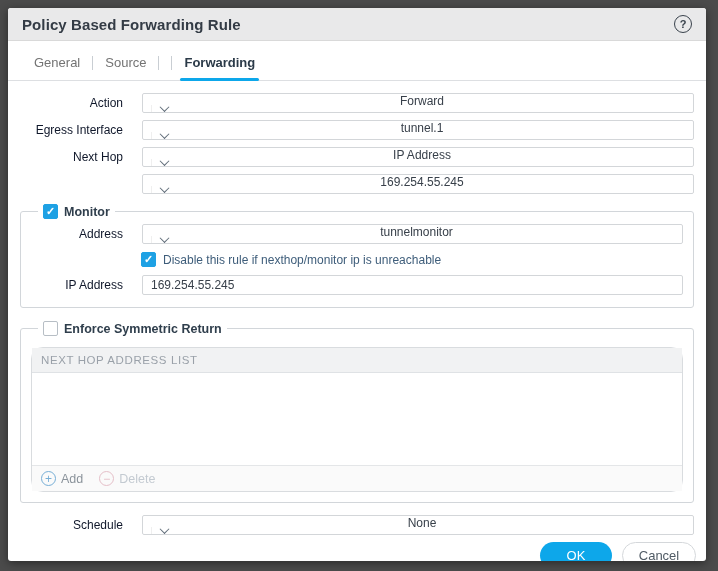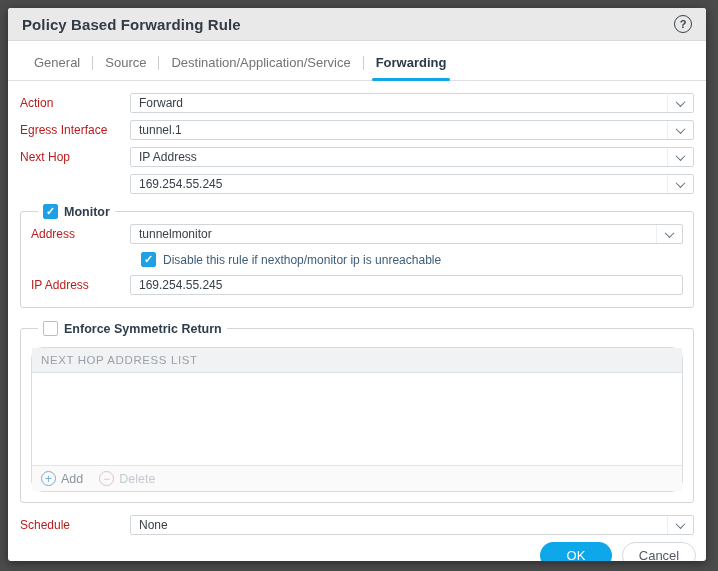--- a/index.html
+++ b/index.html
@@ -42,30 +42,30 @@
   .tab.active::after {
     content:""; position:absolute; left:-4px; right:-4px; bottom:-1px;
     height:3px; background:var(--accent); border-radius:2px;
   }
   .tabsep { width:1px; height:14px; background:#c9ced3; margin-bottom:9px; }
 
   
   .dlg-body { padding:12px 12px 0 12px; flex:1 1 auto; display:flex; flex-direction:column; }
   .row { display:flex; align-items:center; margin-bottom:7px; }
   .row > .lbl {
-    width:103px; flex:0 0 auto; text-align:left; margin-right:7px;
-    font-size:12px; color:#b91c1c;
+    width:103px; flex:0 0 auto; text-align:right; margin-right:19px;
+    font-size:12px; color:#0f172a;
   }
   .field {
     flex:1 1 auto; height:20px; border:1px solid #d3d6d9; border-radius:2px;
     background:#fff; display:flex; align-items:center; padding:0 0 0 8px;
     font-size:12px; color:#38404a;
   }
   .field .val { flex:1 1 auto; white-space:nowrap; overflow:hidden; }
-  .select { cursor:pointer; }
+  .select { cursor:pointer;flex-direction:column; }
   .chev-zone {
     flex:0 0 auto; width:26px; align-self:stretch; display:flex;
     align-items:center; justify-content:center; border-left:1px solid #efefef;
   }
   .chev {
     width:7px; height:7px; border-right:1.5px solid #5f6c78;
     border-bottom:1.5px solid #5f6c78; transform:rotate(45deg) translate(-1px,-1px);
   }
   input.textfield {
     flex:1 1 auto; height:20px; border:1px solid #d3d6d9; border-radius:2px;
@@ -139,21 +139,20 @@
       <span class="help">
           <span>?</span>
         </span>
     </div>
 
     <div class="tabs">
       <span class="tab">General</span>
       <span class="tabsep"></span>
       <span class="tab">Source</span>
       <span class="tabsep"></span>
-      <span class="tab">Destination/Application/Service</span>
       <span class="tabsep"></span>
       <span class="tab active">Forwarding</span>
     </div>
 
     <div class="dlg-body">
 
       <div class="row">
         <span class="lbl">Action</span>
         <div class="field select">
           <span class="val">Forward</span>

